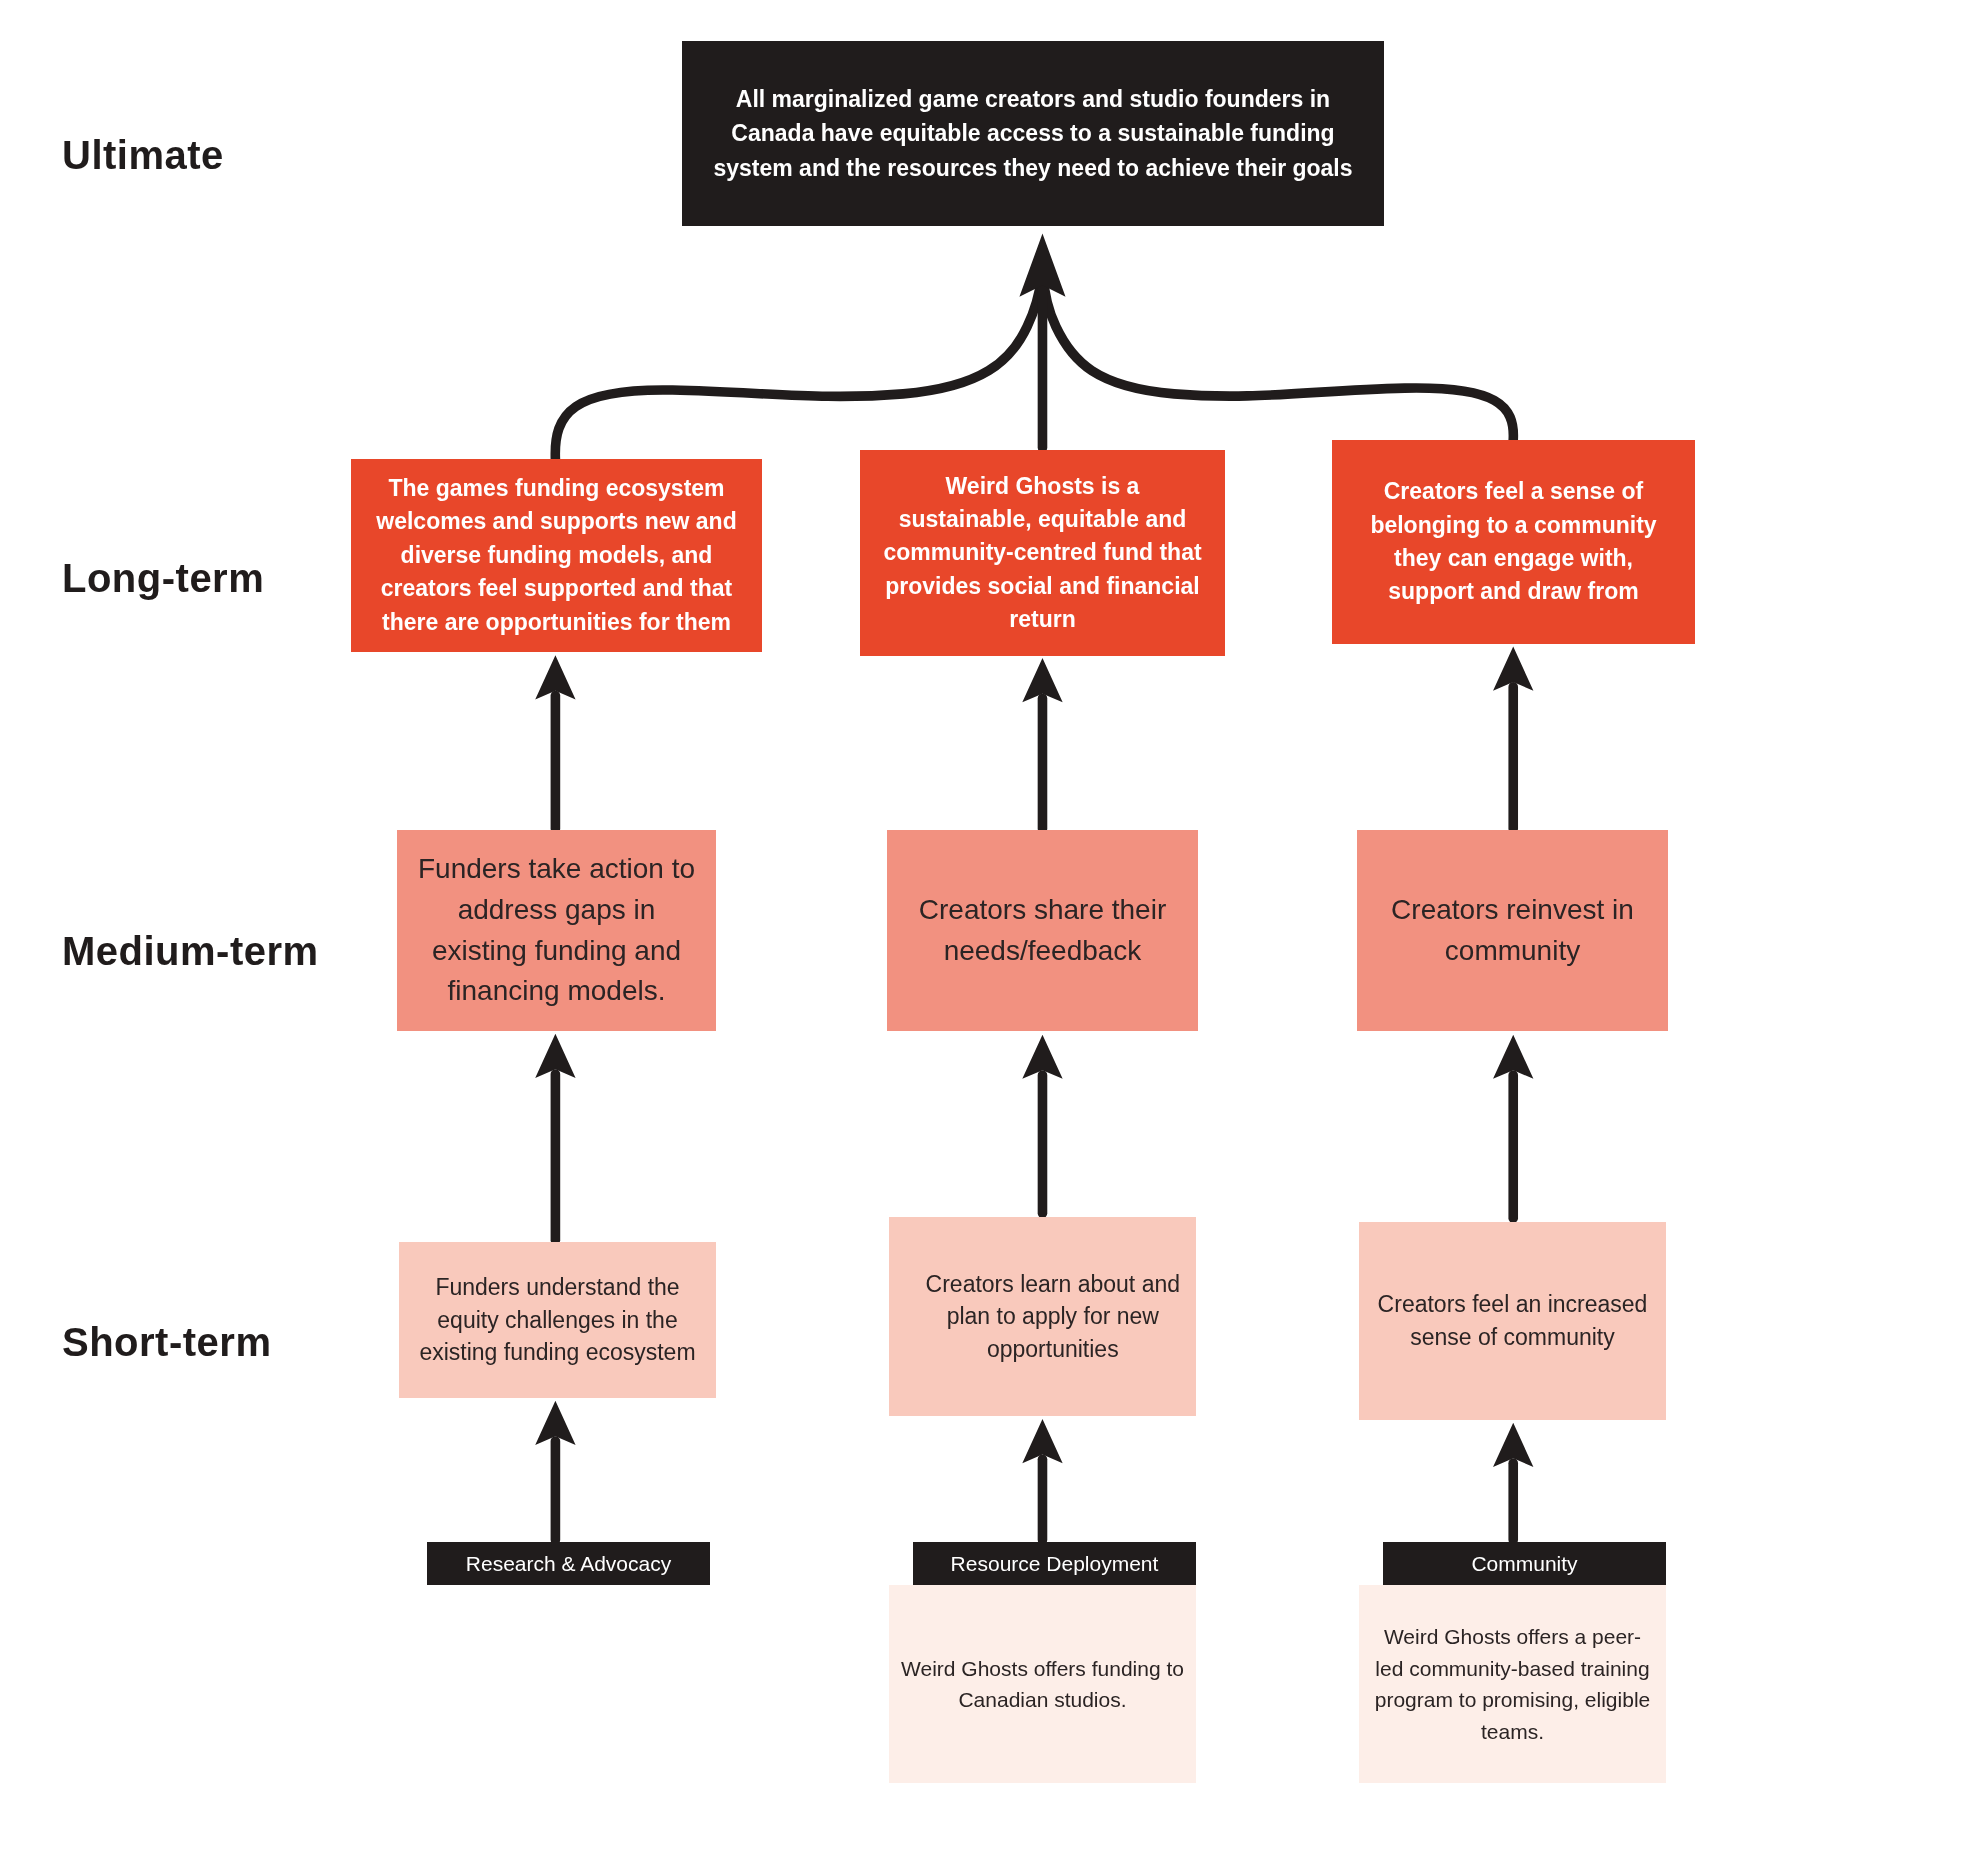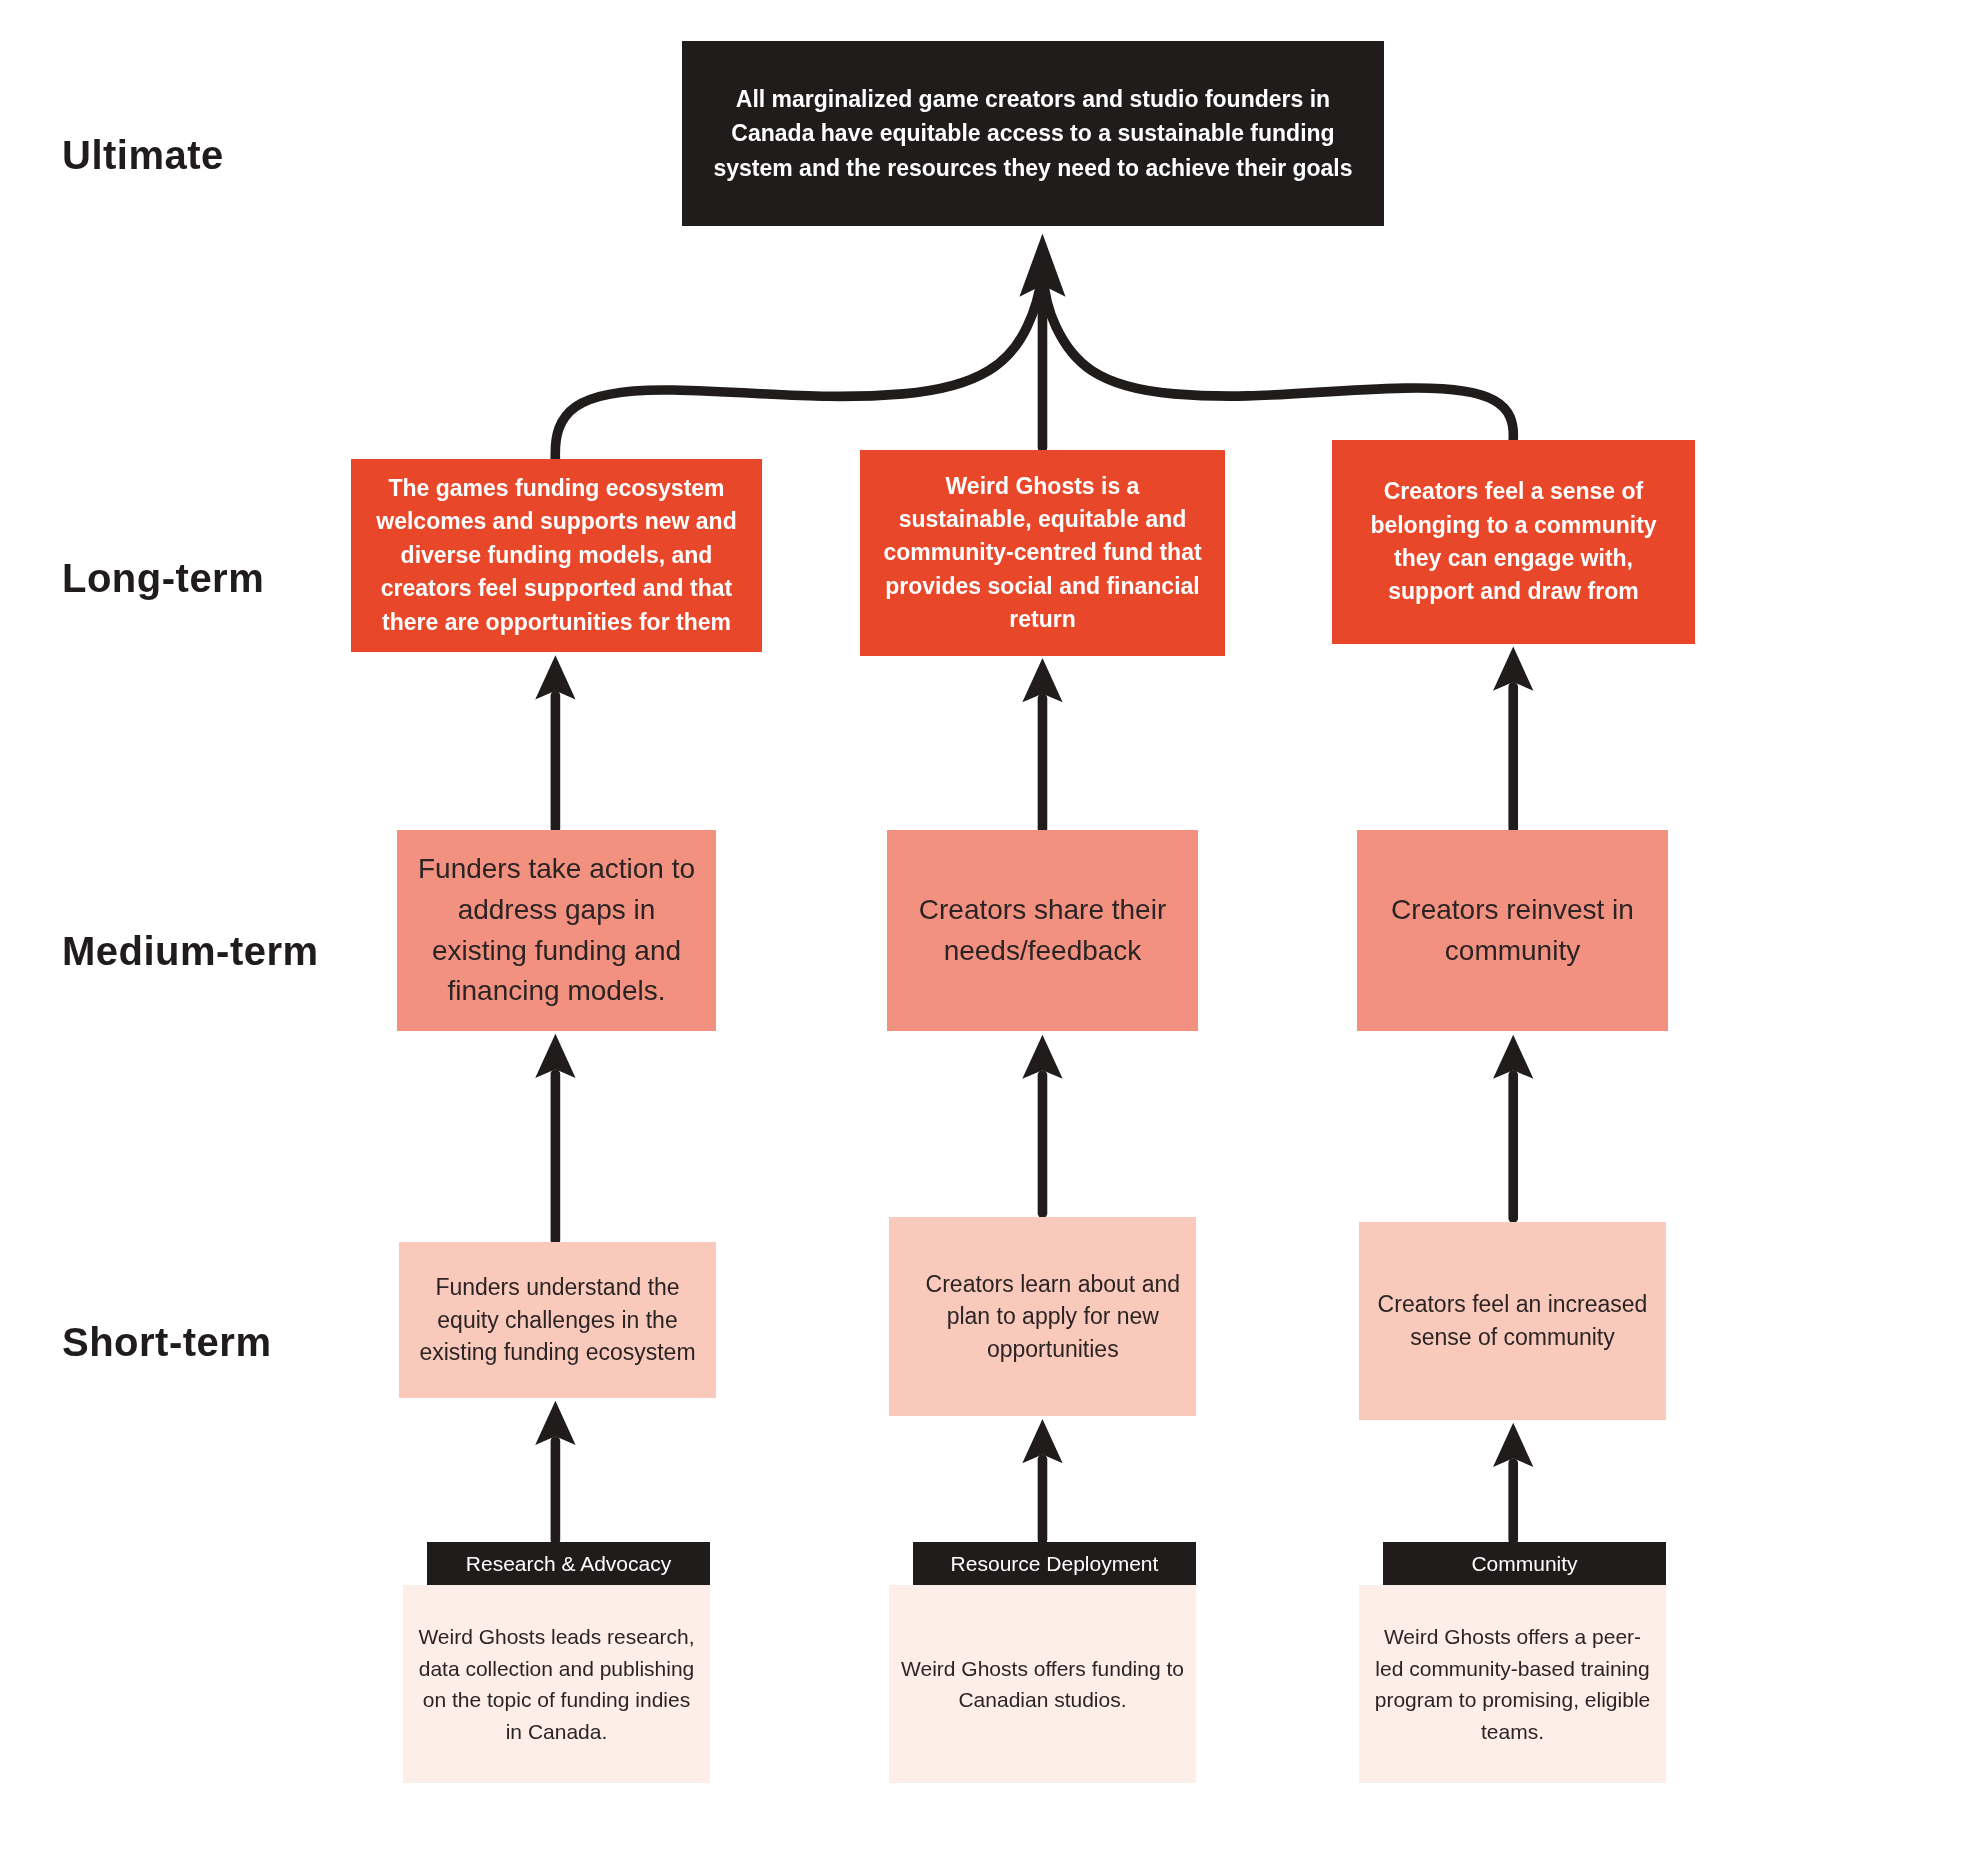--- a/index.html
+++ b/index.html
@@ -155,21 +155,20 @@
   <div class="box medium-box" style="left:397px; top:830px; width:319px; height:201px;">Funders take action to address gaps in existing funding and financing models.</div>
   <div class="box medium-box" style="left:887px; top:830px; width:311px; height:201px;">Creators share their needs/feedback</div>
   <div class="box medium-box" style="left:1357px; top:830px; width:311px; height:201px;">Creators reinvest in community</div>
 
   <div class="box short-box" style="left:399px; top:1242px; width:317px; height:156px;">Funders understand the equity challenges in the existing funding ecosystem</div>
   <div class="box short-box" style="left:889px; top:1217px; width:307px; height:199px;padding-left:34px;">Creators learn about and plan to apply for new opportunities</div>
   <div class="box short-box" style="left:1359px; top:1222px; width:307px; height:198px;">Creators feel an increased sense of community</div>
 
   <div class="activity-card" style="left:403px; top:1542px; width:307px; height:241px;">
     <div class="activity-header">Research &amp; Advocacy</div>
-    <div class="activity-body">Weird Ghosts leads research, data collection and publishing on the topic of funding indies in Canada.</div>
   </div>
 
   <div class="activity-card" style="left:889px; top:1542px; width:307px; height:241px;">
     <div class="activity-header">Resource Deployment</div>
     <div class="activity-body">Weird Ghosts offers funding to Canadian studios.</div>
   </div>
 
   <div class="activity-card" style="left:1359px; top:1542px; width:307px; height:241px;">
     <div class="activity-header">Community</div>
     <div class="activity-body">Weird Ghosts offers a peer-led community-based training program to promising, eligible teams.</div>

